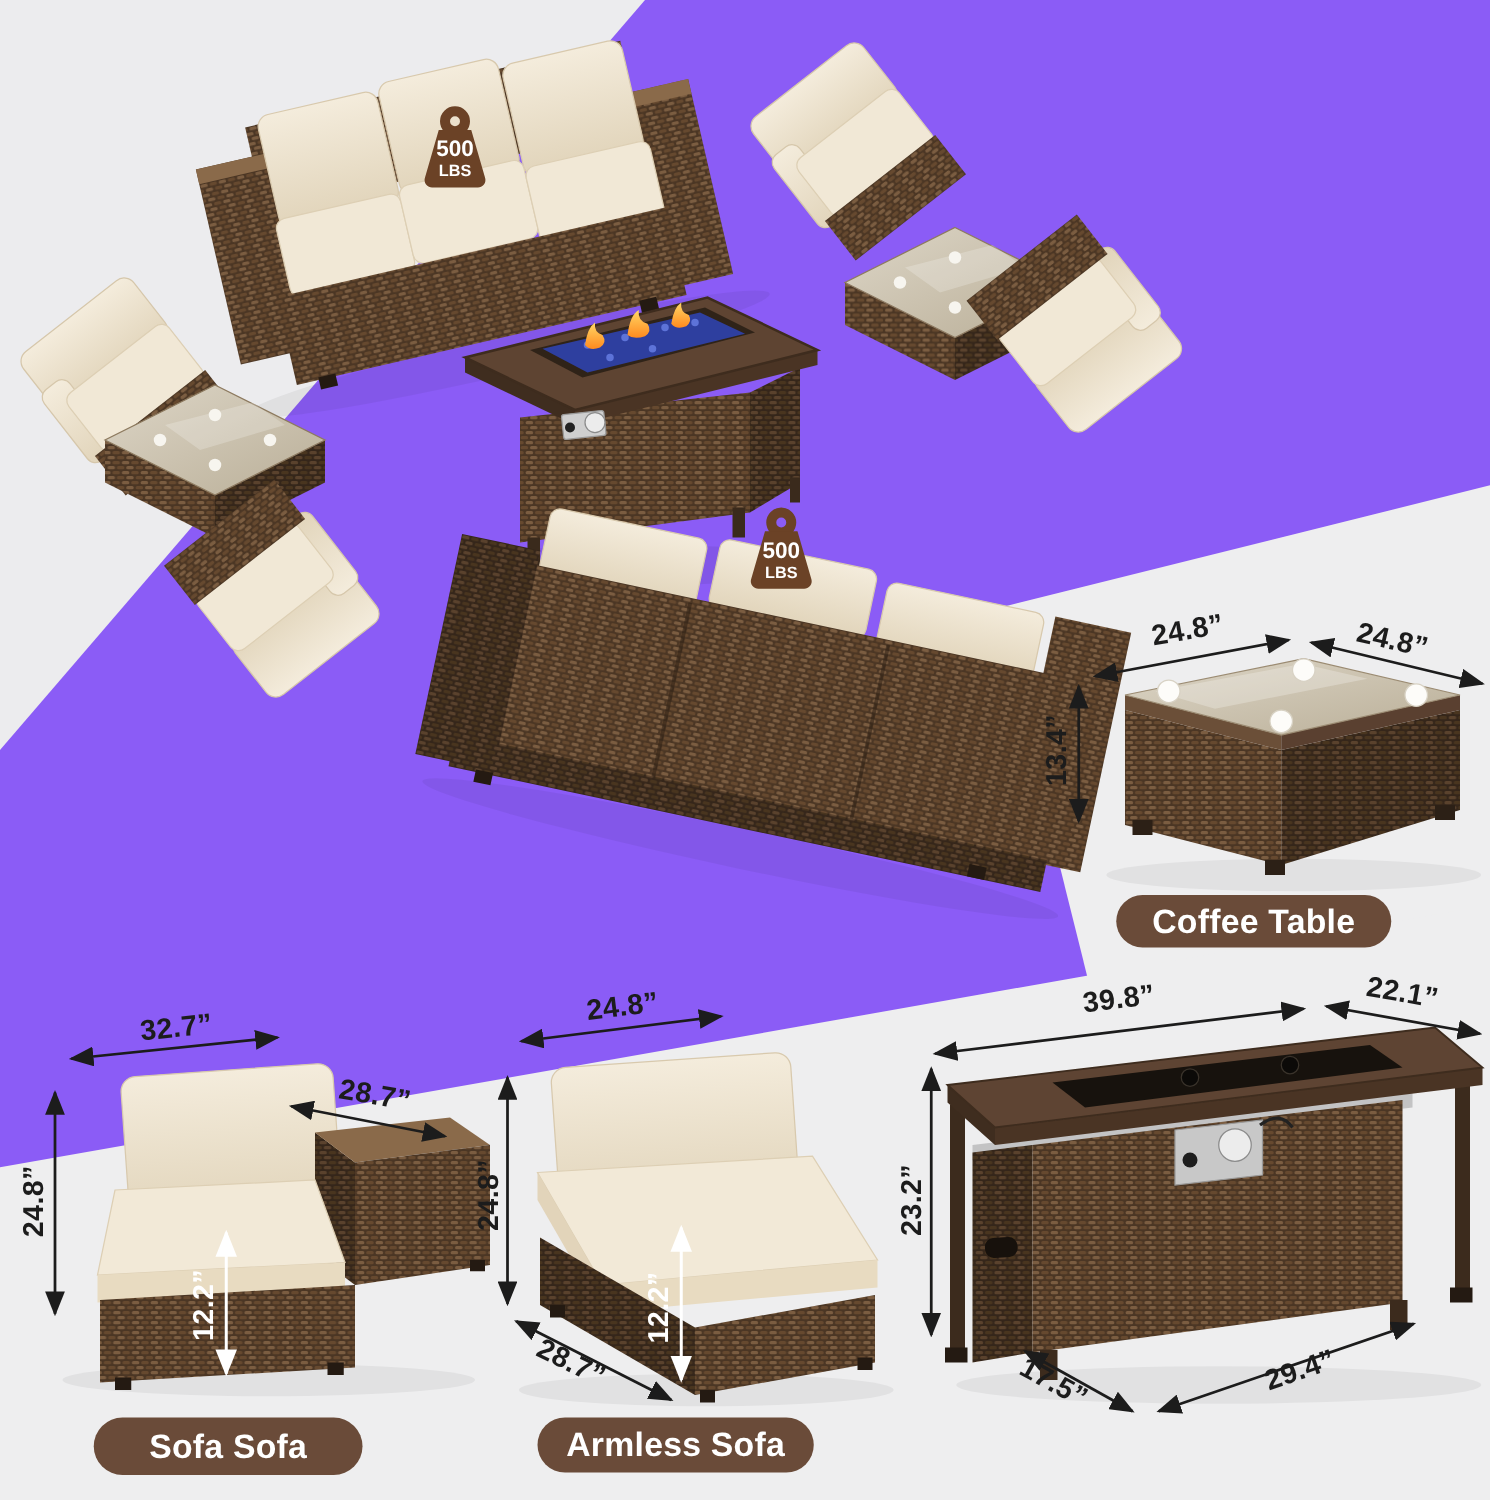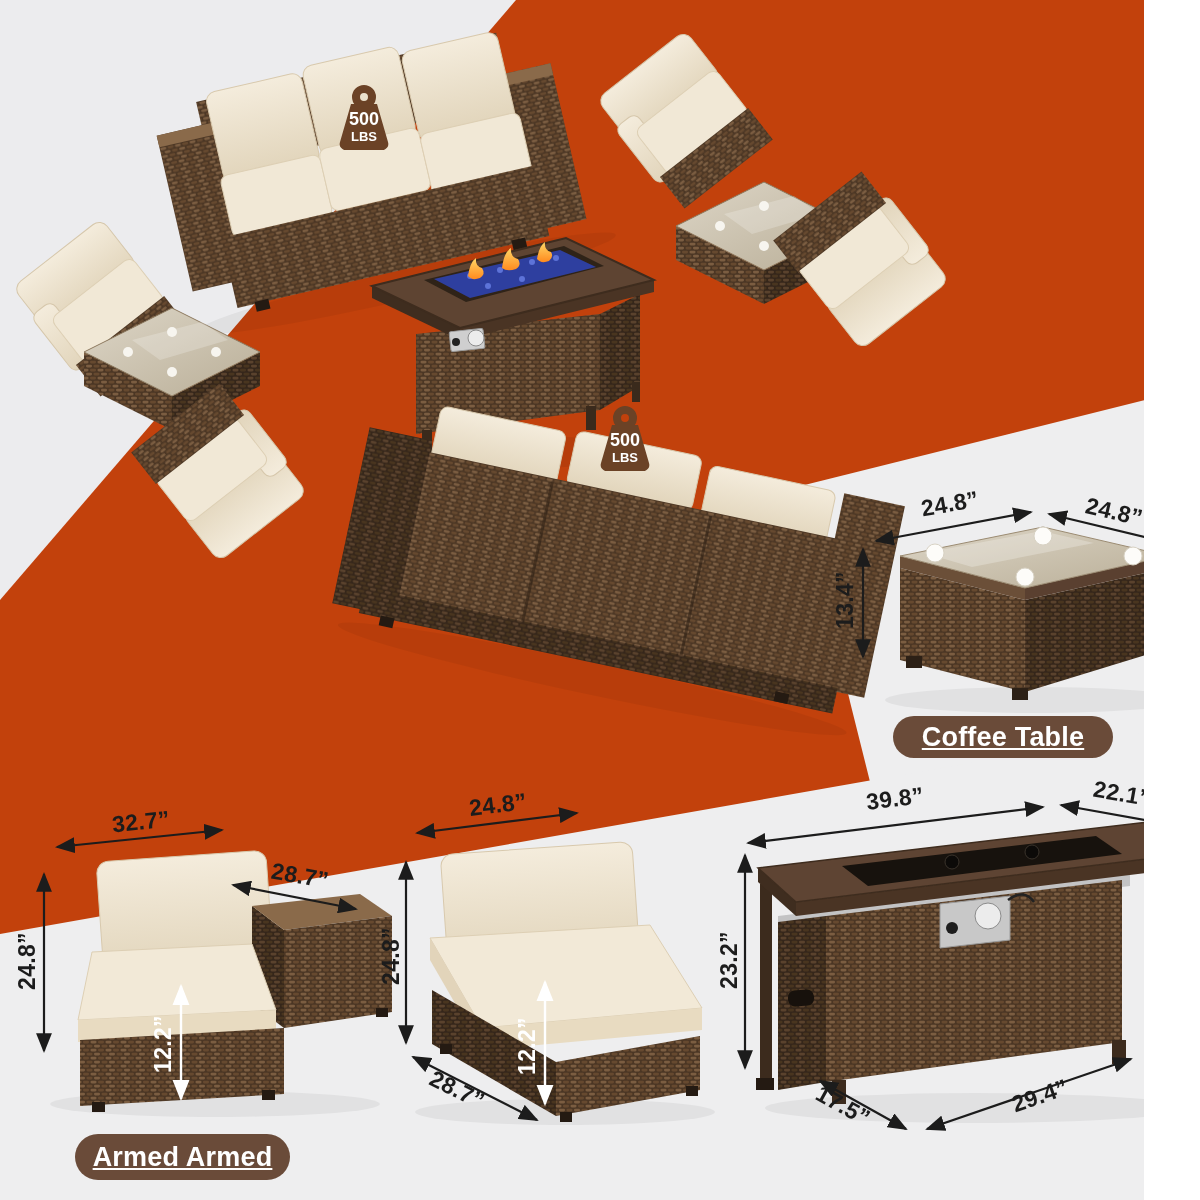--- a/index.html
+++ b/index.html
@@ -1,30 +1,30 @@
 <!DOCTYPE html>
 <html><head>
 <meta charset="utf-8">
 <style>
   html,body{margin:0;padding:0;background:#ffffff;font-family:"Liberation Sans",sans-serif;}
-  #stage{position:relative;width:1144px;height:1200px;overflow:hidden;background:#c2410c;}
+  #stage{position:relative;width:1144px;height:1200px;overflow:hidden;background:#8b5cf6;padding-left:48px;}
   .bg{position:absolute;pointer-events:none;}
   .bg-tl{left:0;top:0;width:1200px;height:1200px;background:#ececee;
          clip-path:polygon(0 0,43% 0,0 50%);}
   .bg-right{left:830px;top:430px;width:430px;height:330px;background:#eeeeef;
             transform:rotate(-14deg);}
   .bg-band{left:-80px;top:948px;width:1500px;height:600px;background:#eeeeef;
            transform:rotate(-10deg);transform-origin:left top;}
   svg.scene{position:absolute;left:0;top:0;}
   .dim-label{position:absolute;font-weight:700;font-size:23px;color:#1c1c1c;
              white-space:nowrap;letter-spacing:.3px;}
   .dim-label.white{color:#fff;}
   .pill{position:absolute;display:flex;align-items:center;justify-content:center;
         background:#6a4b39;color:#ffffff;font-weight:700;font-size:27px;
-        border-radius:999px;letter-spacing:.2px;text-decoration:underline;}
+        border-radius:999px;letter-spacing:.2px;}
 </style>
 </head>
 <body>
 
 <div id="stage">
 
   <div class="bg bg-tl"></div>
   <div class="bg bg-right"></div>
   <div class="bg bg-band"></div>
 
@@ -282,15 +282,16 @@
   <div class="dim-label white" style="left:527px;top:1046px;transform:translate(-50%,-50%) rotate(-90deg);">12.2”</div>
   <div class="dim-label" style="left:457px;top:1090px;transform:translate(-50%,-50%) rotate(26deg);">28.7”</div>
 
   <div class="dim-label" style="left:895px;top:799px;transform:translate(-50%,-50%) rotate(-7deg);">39.8”</div>
   <div class="dim-label" style="left:1122px;top:794px;transform:translate(-50%,-50%) rotate(10deg);">22.1”</div>
   <div class="dim-label" style="left:729px;top:960px;transform:translate(-50%,-50%) rotate(-90deg);">23.2”</div>
   <div class="dim-label" style="left:843px;top:1106px;transform:translate(-50%,-50%) rotate(29deg);">17.5”</div>
   <div class="dim-label" style="left:1040px;top:1096px;transform:translate(-50%,-50%) rotate(-19deg);">29.4”</div>
 
   <div class="pill" style="left:893px;top:716px;width:220px;height:42px;">Coffee Table</div>
-  <div class="pill" style="left:75px;top:1134px;width:215px;height:46px;">Armed Armed</div>
+  <div class="pill" style="left:75px;top:1134px;width:215px;height:46px;">Sofa Sofa</div>
+  <div class="pill" style="left:430px;top:1134px;width:221px;height:44px;">Armless Sofa</div>
 
 </div>
 
 </body></html>

